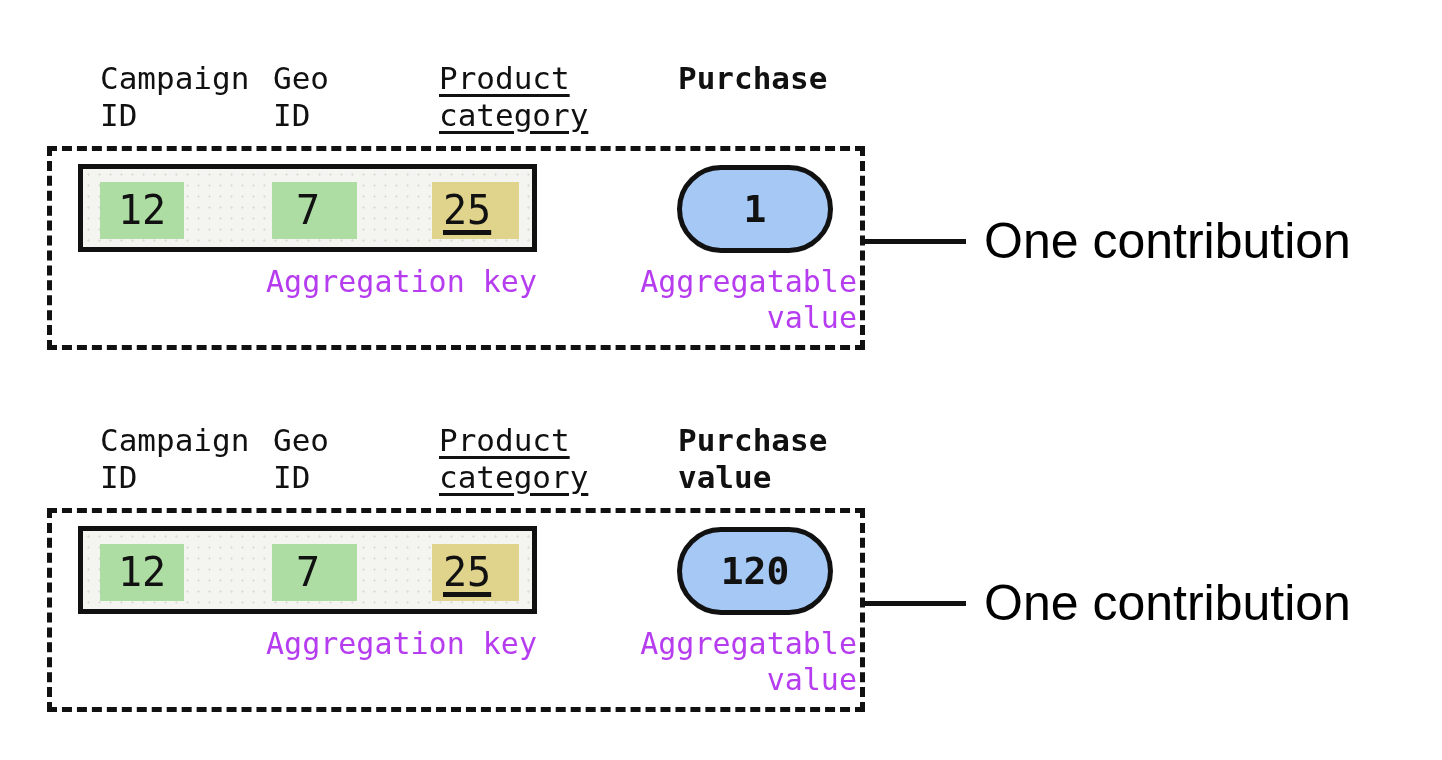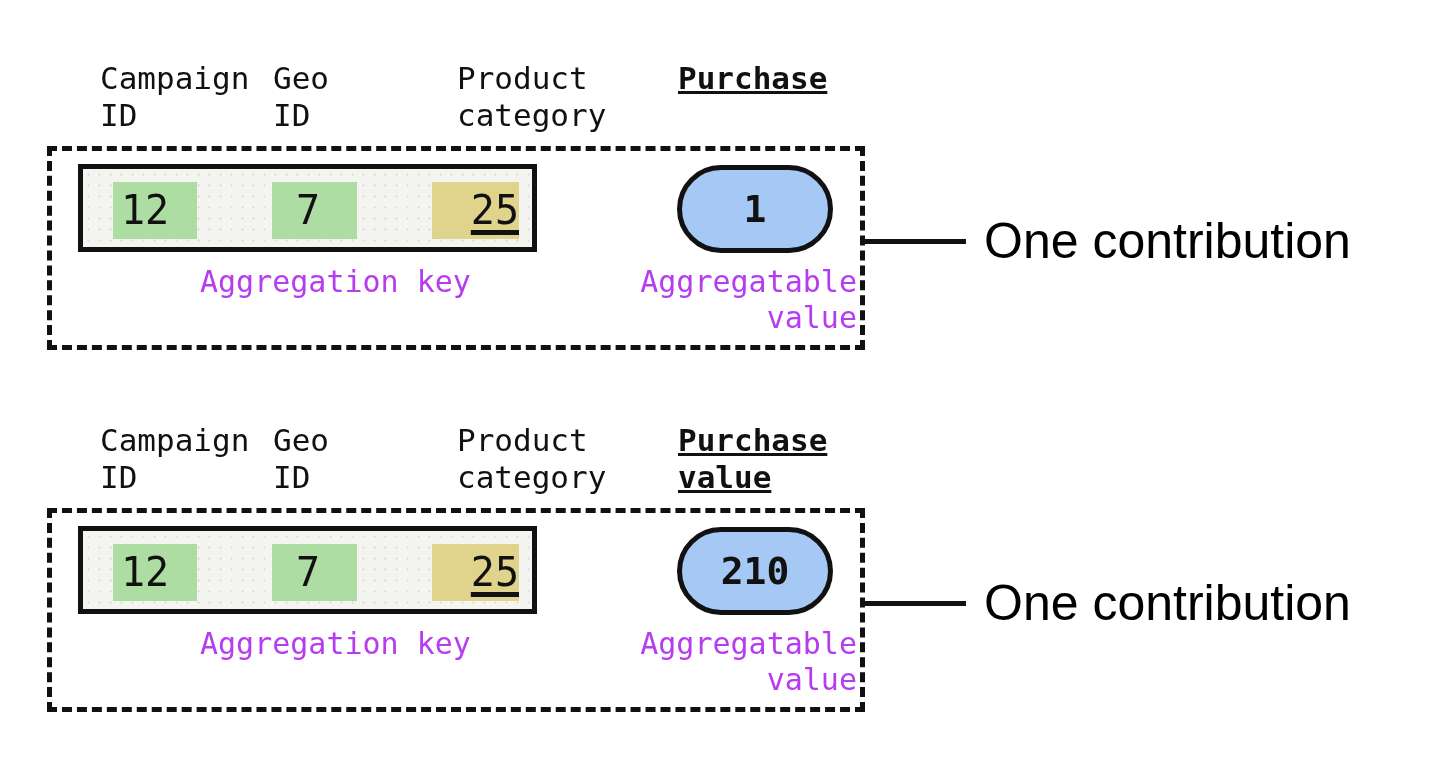--- a/index.html
+++ b/index.html
@@ -24,25 +24,25 @@
   }
   
   .col-hdr {
     position: absolute;
     top: 60px;
     font-size: 31px;
     line-height: 37px;
     white-space: nowrap;
   }
   .col-hdr.u .hdr-line {
+    text-decoration: underline;
     text-decoration-thickness: 3px;
     text-underline-offset: 5px;
-    margin-left: 18px;
-  }
-  .col-hdr.b { font-weight: bold; text-decoration: underline; }
+  }
+  .col-hdr.b { font-weight: bold; }
   
   .dashed-box {
     position: absolute;
     left: 47px;
     top: 146px;
     width: 818px;
     height: 204px;
     box-sizing: border-box;
     border: 5px dashed var(--ink, #111111);
   }
@@ -63,23 +63,23 @@
     position: absolute;
     top: 13px;
     height: 57px;
     font-size: 40px;
     line-height: 57px;
     white-space: nowrap;
     box-sizing: border-box;
   }
   .cell.green { background: var(--key-green, #aedda4); }
   .cell.yellow { background: var(--key-yellow, #e0d38c); }
-  .cell-1 { left: 30px;  width: 84px; padding-left: 8px; }
+  .cell-1 { left: 17px;  width: 84px; padding-left: 18px; }
   .cell-2 { left: 189px; width: 85px; padding-left: 24px; }
-  .cell-3 { left: 349px; width: 87px; padding-left: 11px; text-align: right; }
+  .cell-3 { left: 349px; width: 87px; padding-left: 11px; }
   .cell.u-val {
     text-decoration: underline;
     text-decoration-thickness: 5px;
     text-underline-offset: 6px;
   }
   
   .pill {
     position: absolute;
     left: 677px;
     top: 165px;
@@ -100,20 +100,21 @@
     position: absolute;
     color: var(--label-purple, #b63cef);
     font-size: 30px;
     line-height: 36px;
     white-space: nowrap;
   }
   .agg-key-label {
     left: 200px;
     top: 264px;
     width: 337px;
+    text-align: right;
   }
   .agg-val-label {
     left: 584px;
     top: 264px;
     width: 273px;
     text-align: right;
   }
   
   .connector {
     position: absolute;
@@ -200,21 +201,21 @@
 
     <div class="dashed-box"></div>
 
     <div class="row-box">
       <div class="cell green cell-1">12</div>
       <div class="cell green cell-2">7</div>
       <div class="cell yellow u-val cell-3">25</div>
     </div>
 
     <div class="pill">
-      <span>210</span>
+      <span>120</span>
     </div>
 
     <div class="purple agg-key-label">Aggregation key</div>
     <div class="purple agg-val-label">
       <div>Aggregatable</div>
       <div>value</div>
     </div>
 
     <div class="connector"></div>
     <div class="callout">One contribution</div>

